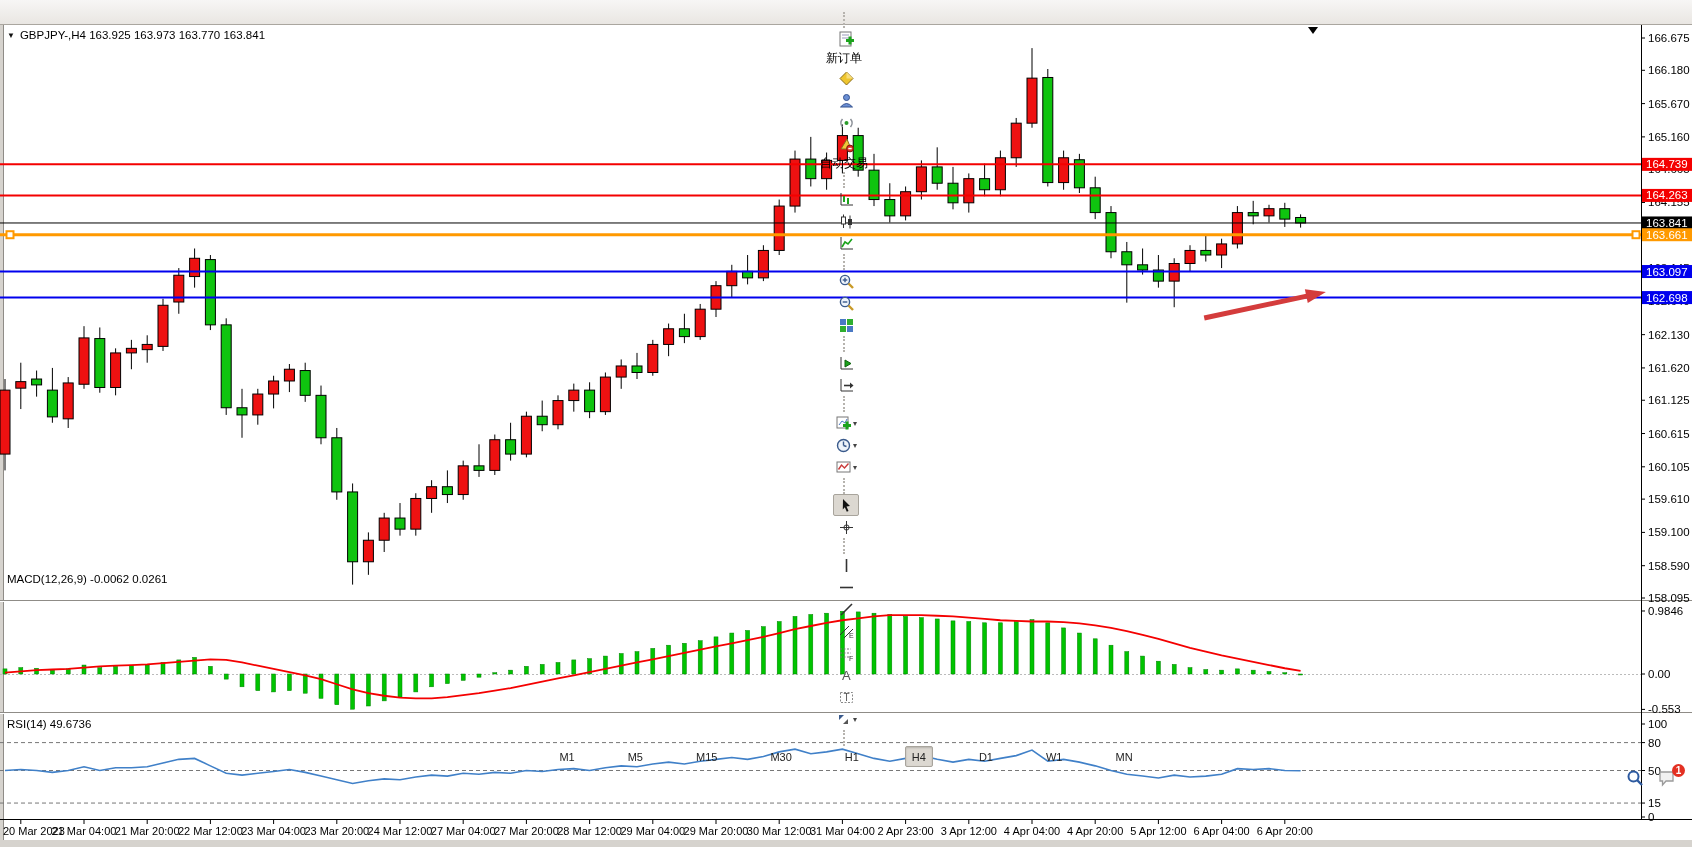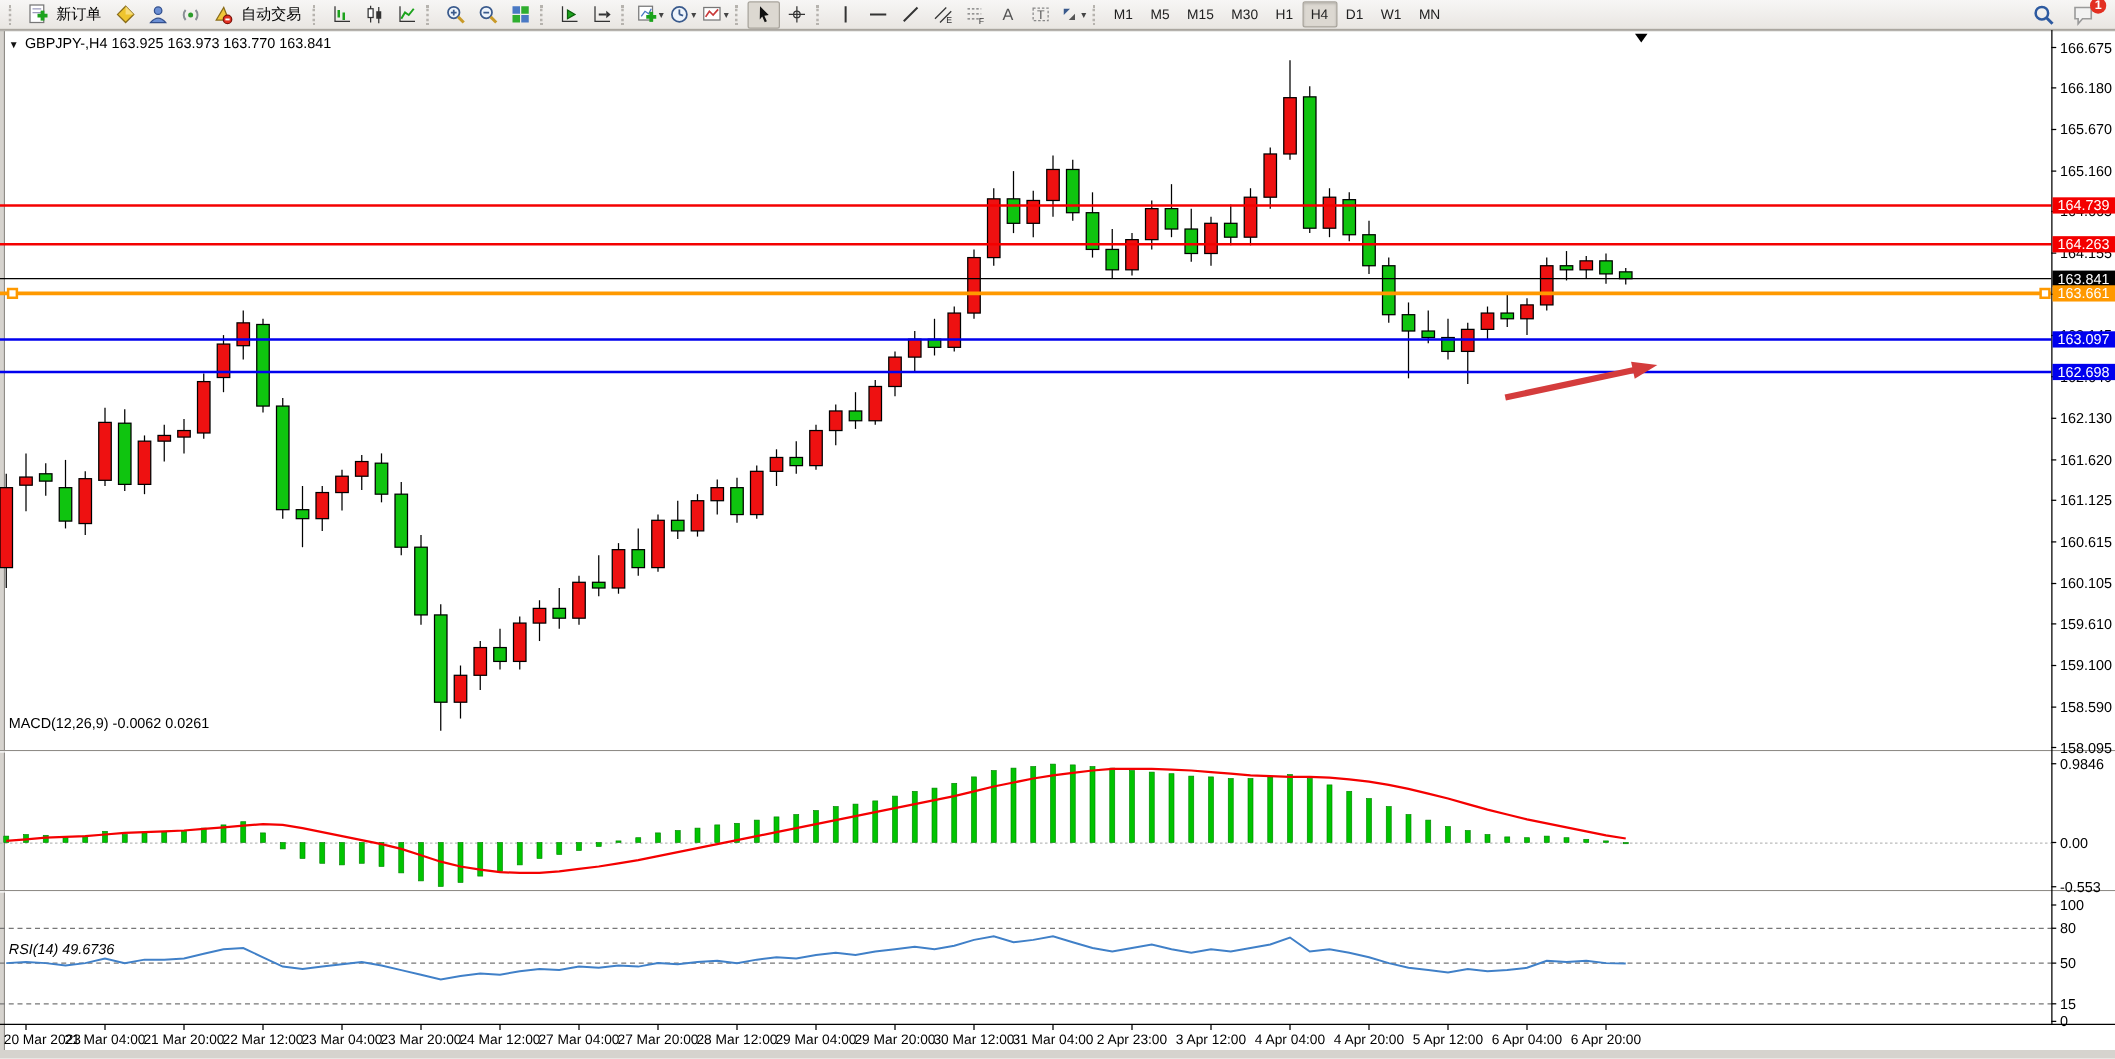--- a/index.html
+++ b/index.html
@@ -1,38 +1,38 @@
 <!DOCTYPE html>
 <html><head>
 <meta charset="utf-8">
 <style>
   html,body{margin:0;padding:0;background:#fff;}
   body{width:1692px;height:847px;position:relative;overflow:hidden;
        font-family:"Liberation Sans",sans-serif;font-size:11px;color:#000;}
   
   #toolbar{position:absolute;left:0;top:0;width:1692px;height:24px;z-index:10;
     background:linear-gradient(#f7f6f5,#e9e6e2);border-bottom:1px solid #aaa69f;
-    display:flex;align-items:center;padding:0 4px;box-sizing:border-box;white-space:nowrap;}
+    display:flex;align-items:center;padding:12px 4px;box-sizing:border-box;white-space:nowrap;flex-direction:column;}
   .grip{width:3px;height:16px;border-left:2px dotted #b6b3ae;margin:0 5px 0 3px;flex:0 0 auto;}
   .tbtn{height:20px;min-width:22px;display:flex;align-items:center;justify-content:center;
     border:1px solid transparent;border-radius:2px;flex:0 0 auto;padding:0 1px;}
   .tlabel{margin:0 6px 0 2px;font-size:12px;flex:0 0 auto;}
   .caret{font-size:8px;color:#444;margin-left:1px;}
   .tfbtn{height:19px;padding:0 6px;display:flex;align-items:center;justify-content:center;
     font-size:11px;color:#222;border:1px solid transparent;border-radius:2px;flex:0 0 auto;}
   .tfbtn.active{background:#dcd8d1;border:1px solid #a8a49c;box-shadow:inset 0 1px 2px rgba(0,0,0,.18);}
   #tb-right{margin-left:auto;display:flex;align-items:center;flex:0 0 auto;padding-right:8px;}
   .badge{position:absolute;top:-4px;right:-6px;background:#e33022;color:#fff;font-size:10px;
     border-radius:8px;min-width:13px;height:13px;line-height:13px;text-align:center;font-weight:bold;}
   
   .ovl{position:absolute;z-index:5;font-size:11.5px;color:#000;}
   #symbol-row{left:7px;top:29px;display:flex;align-items:center;}
   #symbol-row .tri{font-size:8px;margin-right:5px;color:#111;}
   #macd-label{left:7px;top:573px;}
-  #rsi-label{left:7px;top:754px;font-style:italic;}
+  #rsi-label{left:7px;top:718px;}
   svg text{font-family:"Liberation Sans",sans-serif;}
 </style>
 </head>
 <body>
 
 <svg id="chart-svg" width="1692" height="847" viewBox="0 0 1692 847" style="position:absolute;left:0;top:0;">
     <rect x="0" y="24" width="1692" height="823" fill="#ffffff"></rect>
     <rect x="0" y="840" width="1692" height="7" fill="#d6d3ce"></rect>
     <rect x="0" y="24" width="3" height="816" fill="#d6d3ce"></rect>
     <line x1="3.5" y1="24" x2="3.5" y2="840" stroke="#8f8c87"></line>
@@ -639,21 +639,21 @@
   </div>
   <div class="tbtn">
     <svg width="17" height="17">
       <polygon points="4,4 9,4 4,9" fill="#3a5a8c"></polygon>
         <polygon points="13,13 8,13 13,8" fill="#555"></polygon>
     </svg>
       <span class="caret">▾</span>
   </div>
 
   <div class="grip"></div>
-  <div id="tf-group" style="display:flex;align-items:flex-start;">
+  <div id="tf-group" style="display:flex;align-items:flex-start;gap:39px;">
       <div class="tfbtn">M1</div>
       <div class="tfbtn">M5</div>
       <div class="tfbtn">M15</div>
       <div class="tfbtn">M30</div>
       <div class="tfbtn">H1</div>
       <div class="tfbtn active">H4</div>
       <div class="tfbtn">D1</div>
       <div class="tfbtn">W1</div>
       <div class="tfbtn">MN</div>
     </div>

